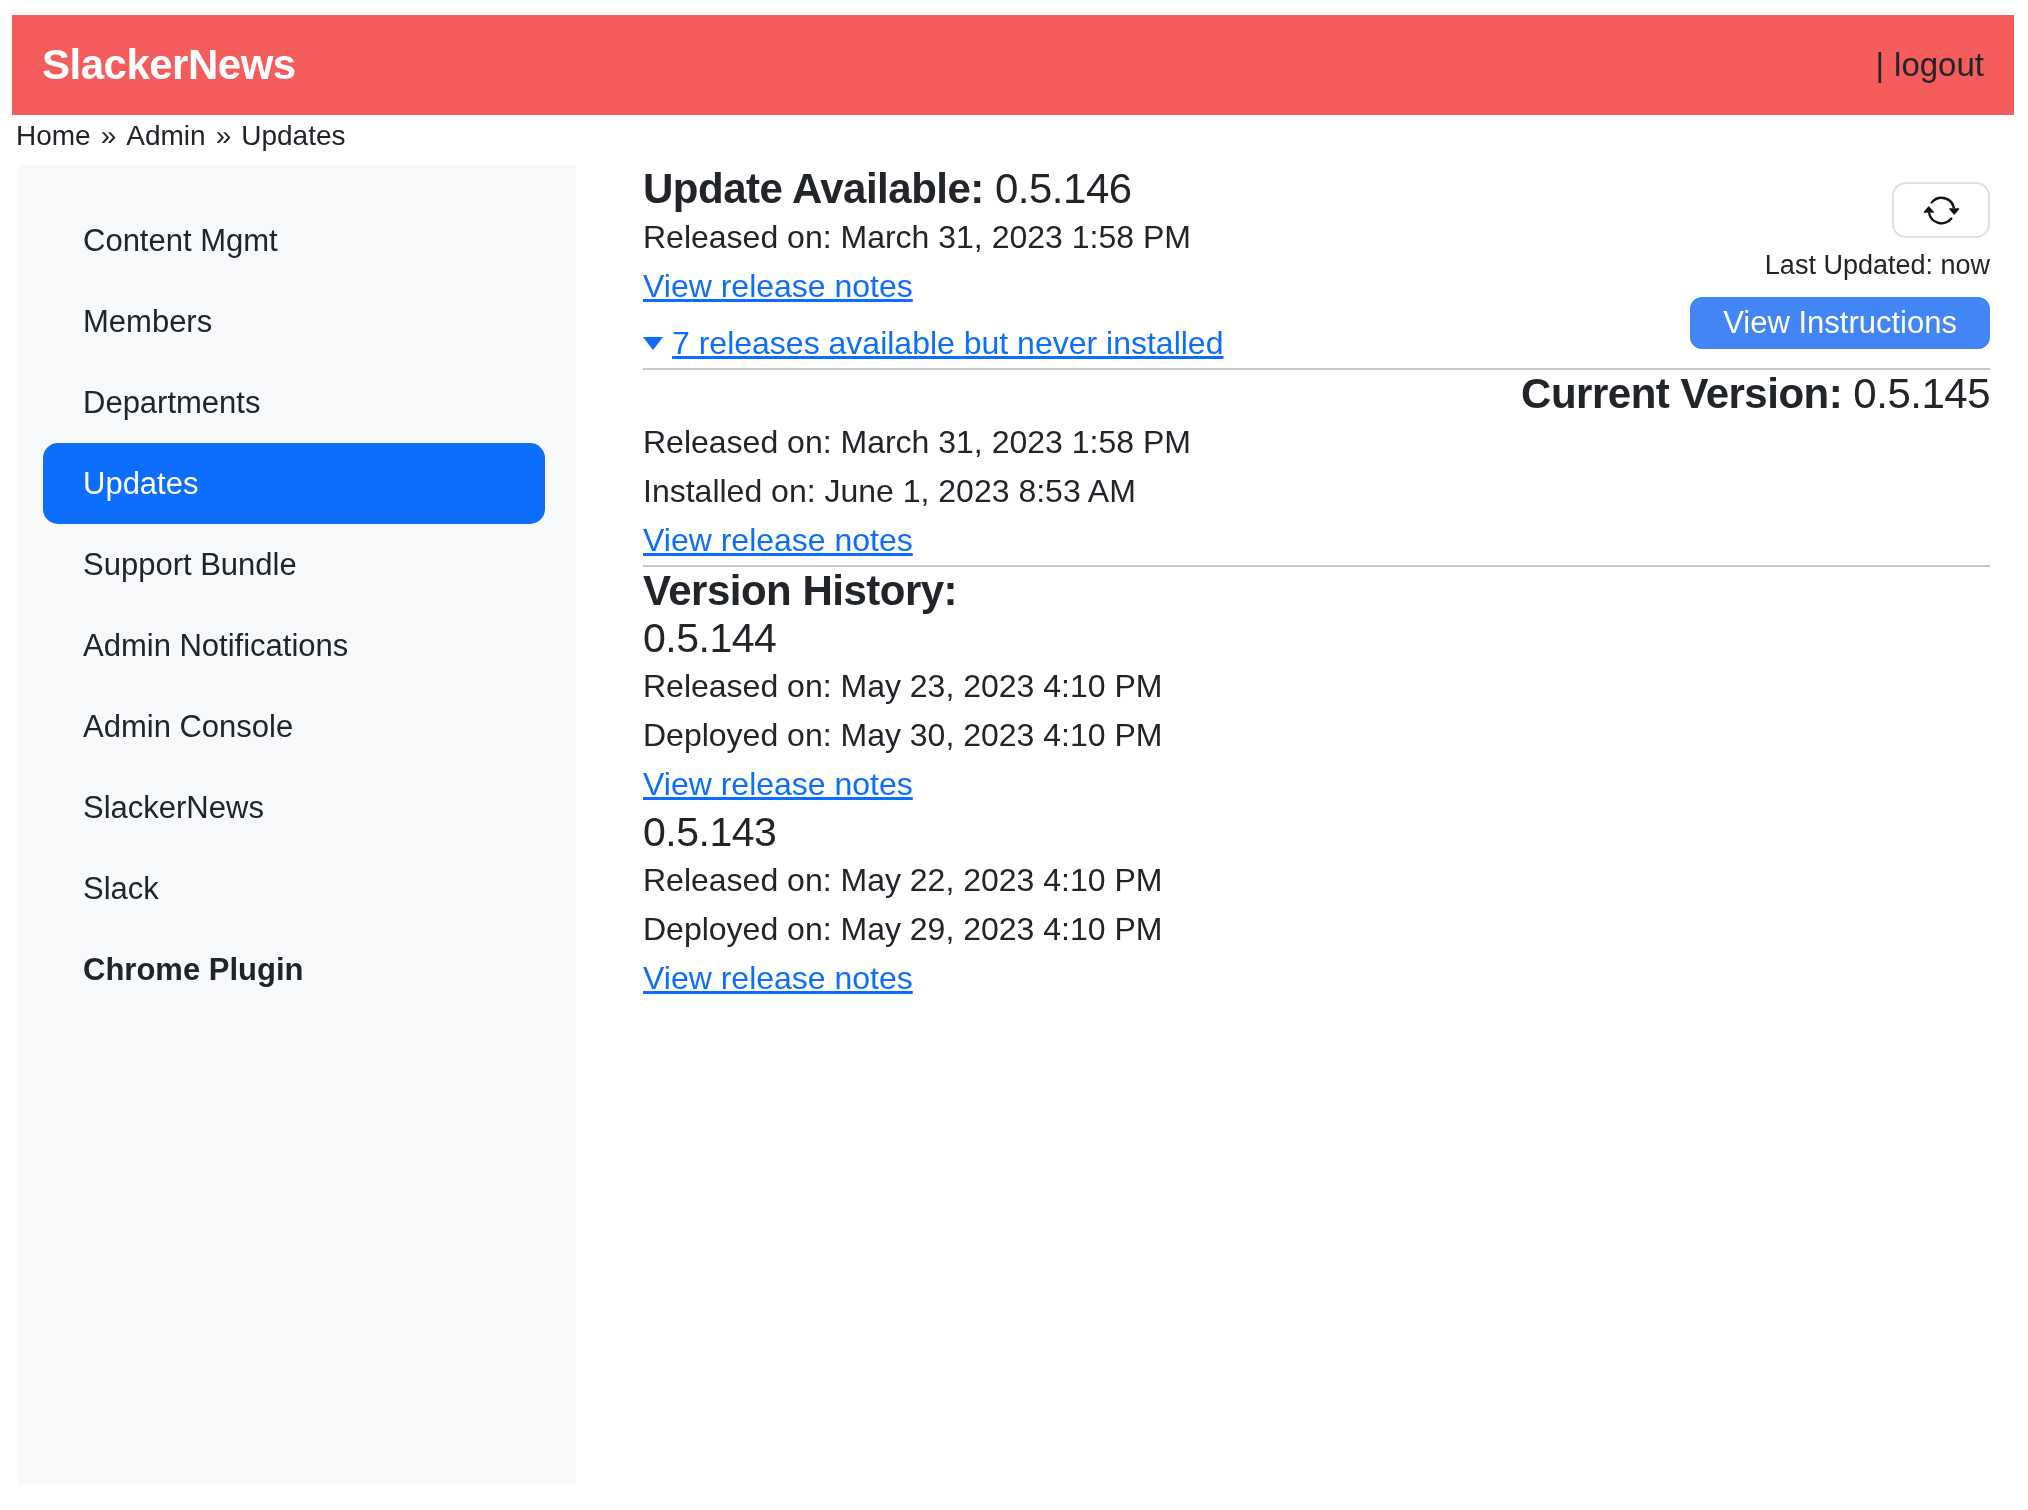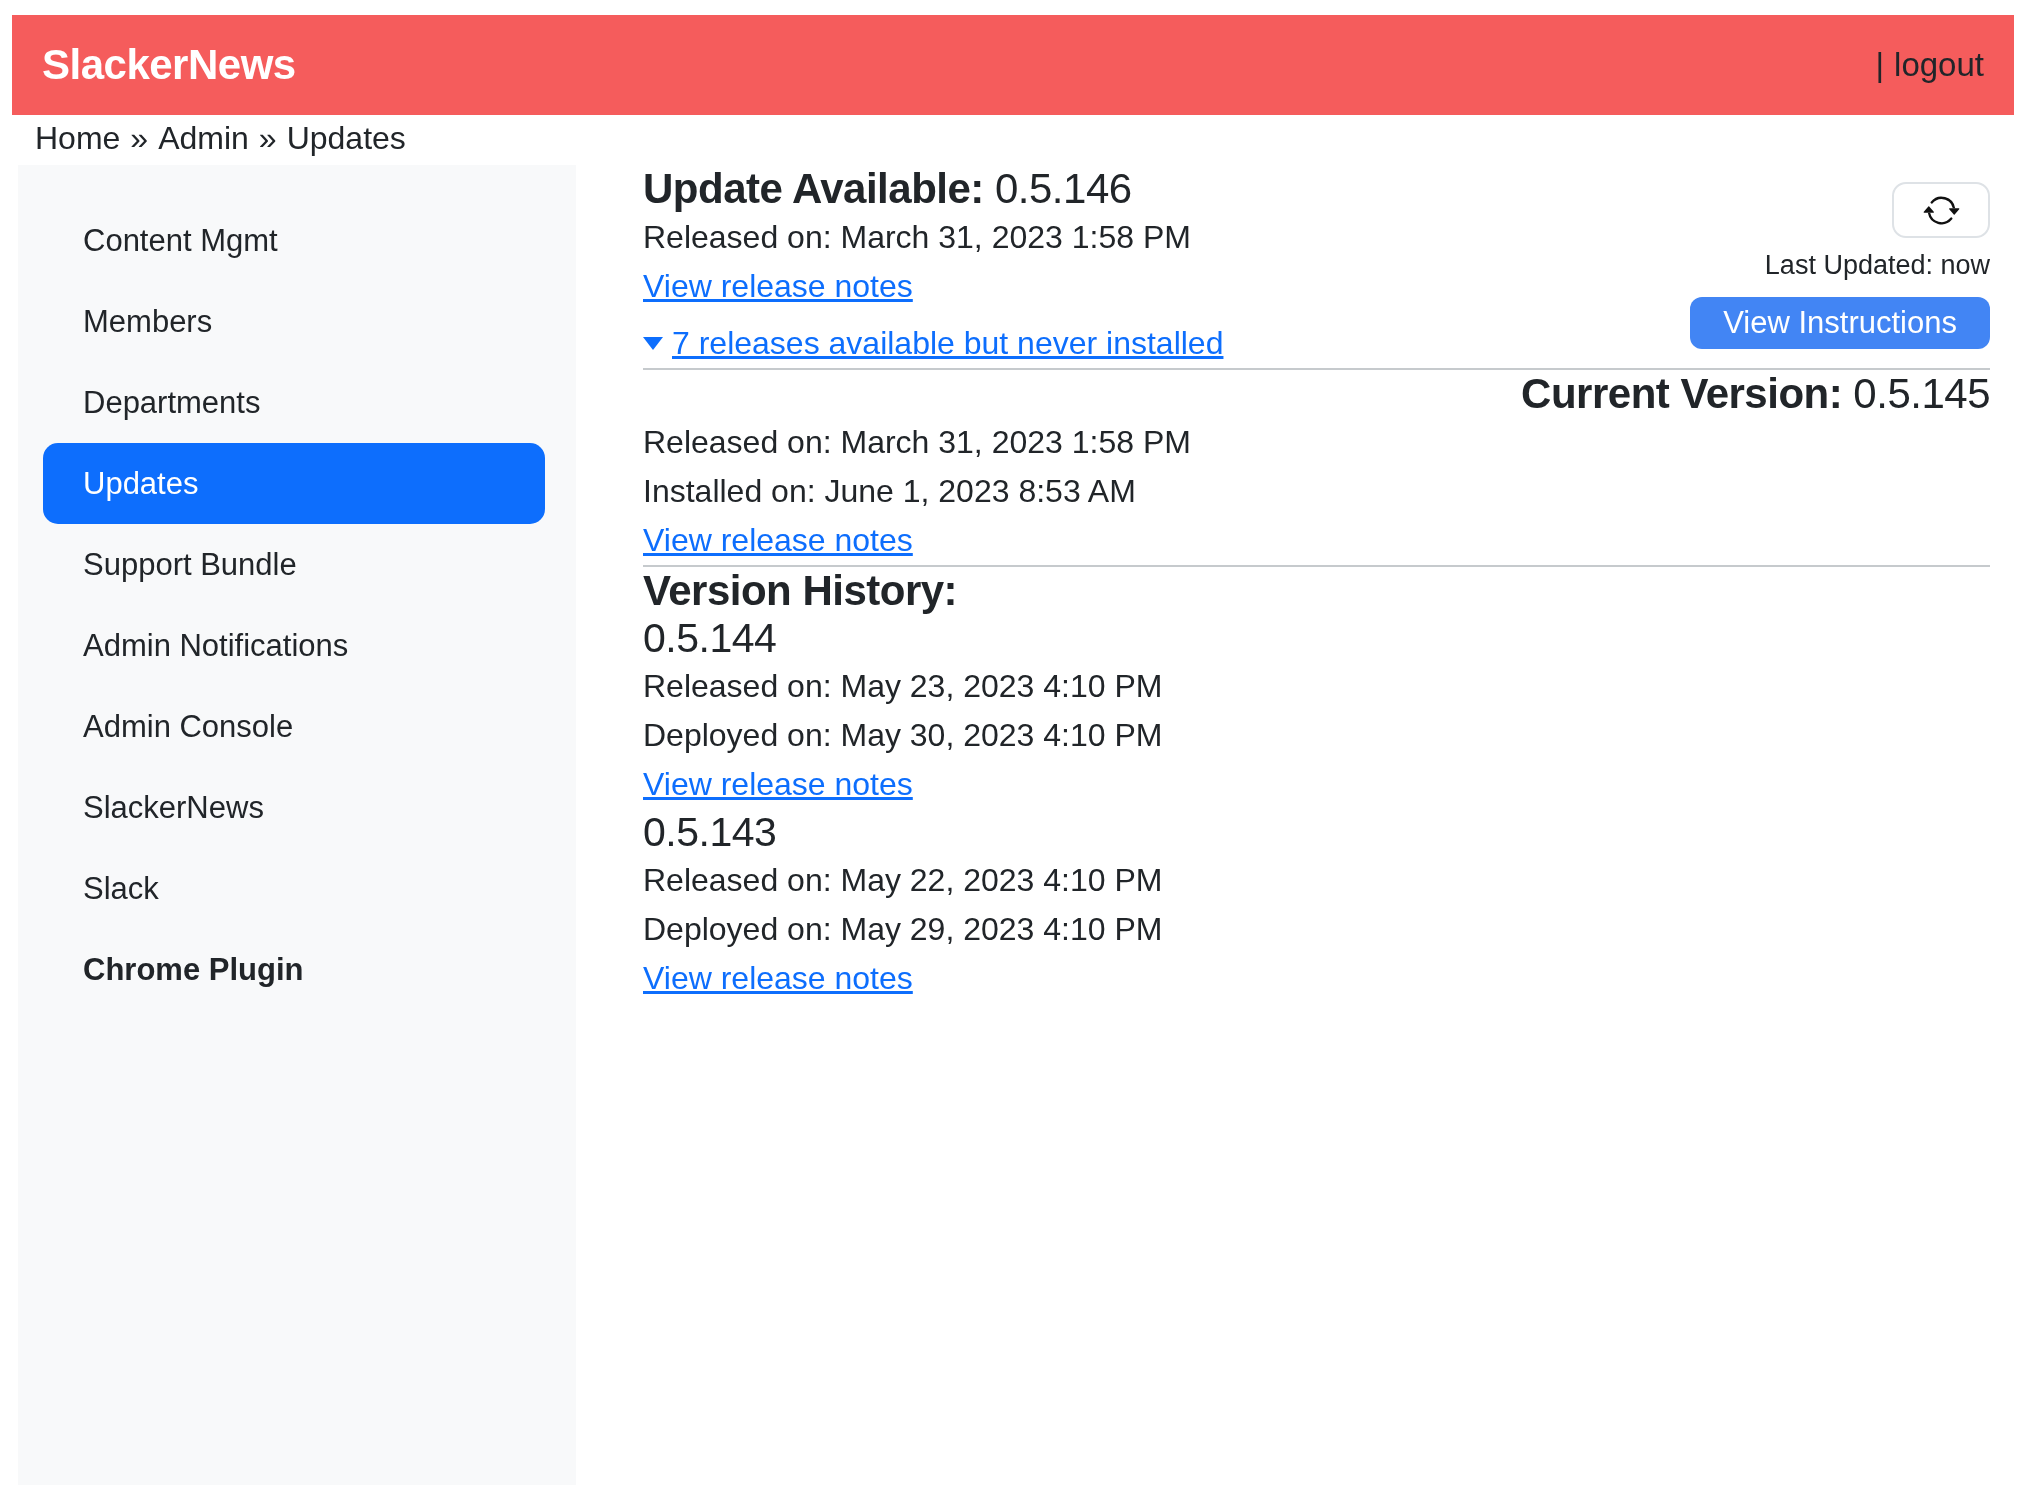--- a/index.html
+++ b/index.html
@@ -17,21 +17,21 @@
   .page{position:relative;width:2028px;height:1510px;overflow:hidden;background:#fff;}
 
   
   .navbar{position:absolute;left:12px;right:14px;top:15px;height:100px;background:var(--header_bg);
     display:flex;align-items:center;justify-content:space-between;padding:0 30px;box-sizing:border-box;}
   .brand{color:#fff;font-weight:700;font-size:42px;letter-spacing:-0.5px;text-decoration:none;cursor:pointer;}
   .logout-wrap{font-size:33px;color:#212529;display:flex;gap:10px;align-items:center;}
   .logout-wrap a{color:#212529;text-decoration:none;cursor:pointer;}
 
   
-  .breadcrumb{position:absolute;left:16px;top:120px;font-size:32px;color:var(--text);margin-left:19px;}
+  .breadcrumb{position:absolute;left:16px;top:120px;font-size:28px;color:var(--text);}
   .breadcrumb a{color:var(--text);text-decoration:none;cursor:pointer;}
   .bc-sep{margin:0 10px;}
 
   
   .sidebar{position:absolute;left:18px;top:165px;width:558px;height:1320px;background:var(--sidebar_bg);
     box-sizing:border-box;padding:35px 31px 0 25px;}
   .side-list{list-style:none;margin:0;padding:0;}
   .side-item{height:81px;display:flex;align-items:center;padding-left:40px;font-size:31px;color:var(--text);
     border-radius:15px;cursor:pointer;box-sizing:border-box;}
   .side-item.active{background:var(--active_bg);color:#fff;}

